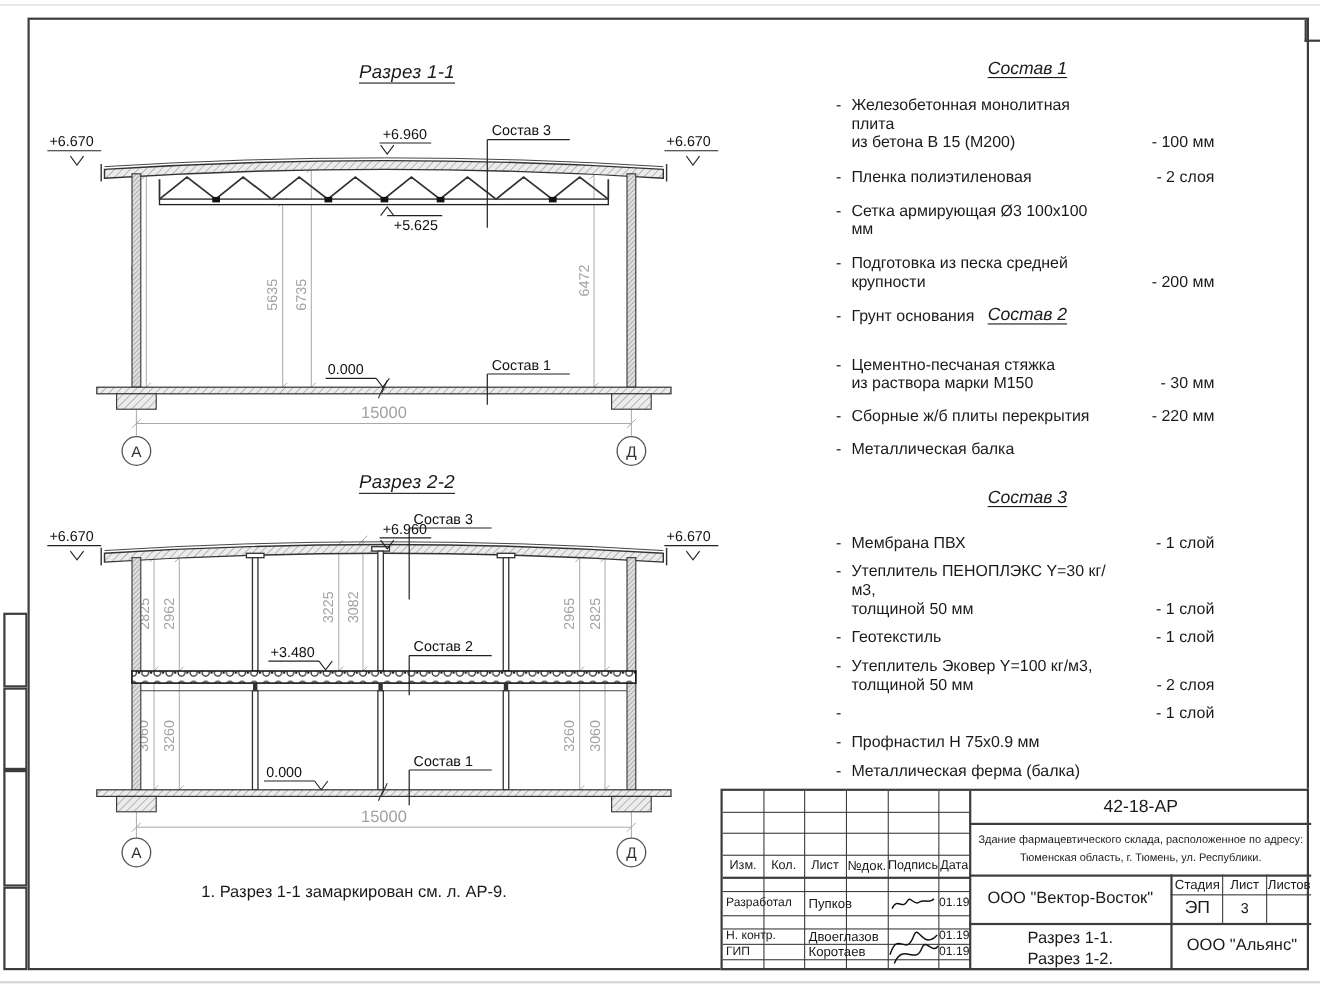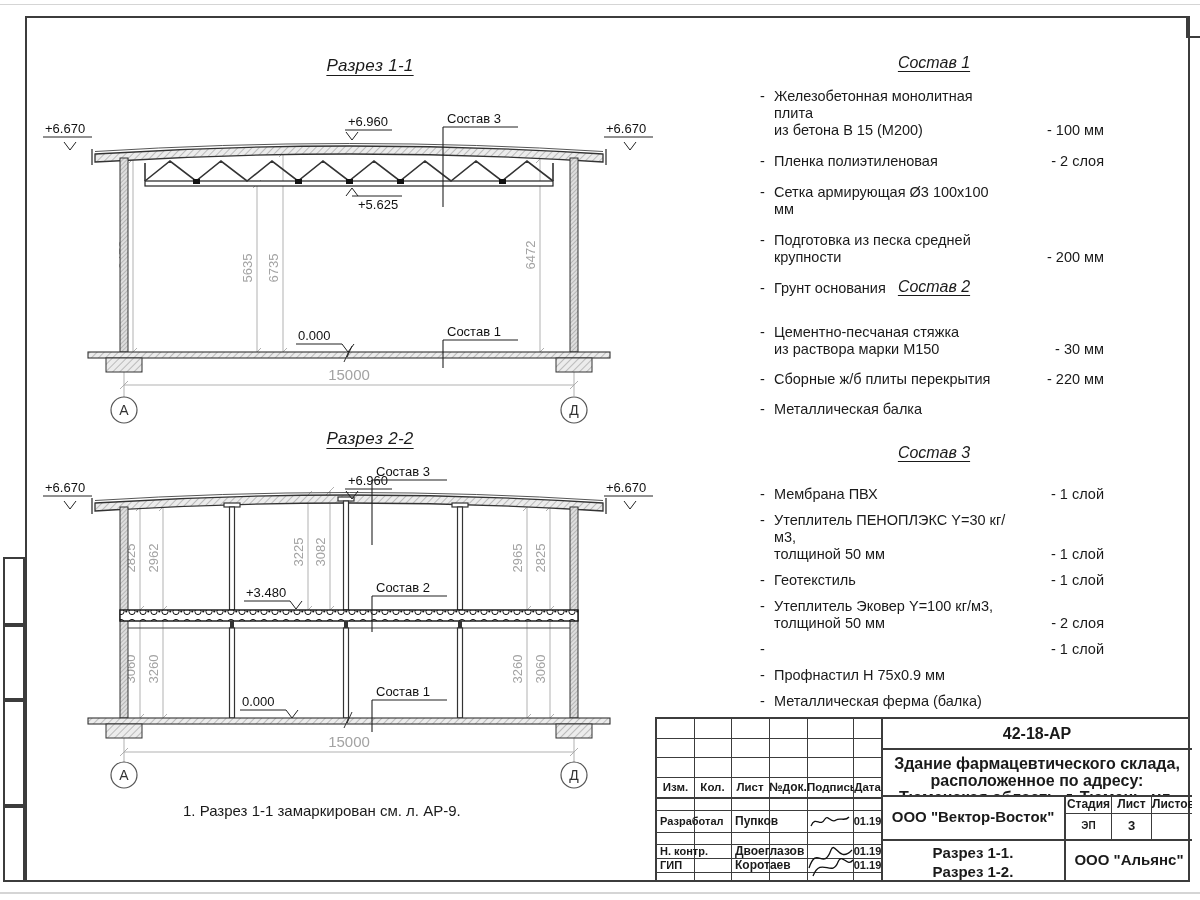--- a/index.html
+++ b/index.html
@@ -18,21 +18,21 @@
   .item { position: relative; padding-left: 14px; padding-right: 96px; font-size: 14.5px; line-height: 17px; min-height: 17px; }
   .item .dash { position: absolute; left: 0; top: 0; }
   .item .l2 { display: block; }
   .item .ival { position: absolute; right: 4px; bottom: 0; white-space: nowrap; }
   .comp1 .item { margin-bottom: 14px; }
   .comp2 .item { margin-bottom: 13px; }
   .comp3 .item { margin-bottom: 9px; }
   .notes { position: absolute; left: 183px; top: 800px; font-size: 15px; line-height: 22px; }
   .tb { position: absolute; left: 655px; top: 717px; width: 535px; height: 165px; border: 2px solid #3c3c3c; background: #fff; }
   .tb .v, .tb .h { position: absolute; background: #3c3c3c; }
-  .tb .cell { position: absolute; overflow: hidden; white-space: nowrap; font-weight: bold; }
+  .tb .cell { position: absolute; overflow: hidden; white-space: nowrap; }
   .c { text-align: center; }
   .sig { position: absolute; }
 </style>
 </head>
 <body>
 
 <div class="page">
 
   <div class="edge" style="left:0;top:4px;width:1200px;height:1px"></div>
   <div class="edge" style="left:0;top:892px;width:1200px;height:2px"></div>
@@ -384,29 +384,29 @@
 
     <svg class="sig" style="left:151px;top:93px" width="44" height="20" viewBox="0 0 44 20">
       <path d="M3,14 C8,3 12,16 17,7 C20,2 23,12 28,8 C32,5 37,10 41,5" fill="none" stroke="#111" stroke-width="1.3"></path>
     </svg>
     <svg class="sig" style="left:147px;top:119px" width="52" height="42" viewBox="0 0 52 42">
       <path d="M5,30 C13,6 19,34 27,12 C31,2 35,26 48,12" fill="none" stroke="#111" stroke-width="1.3"></path>
       <path d="M9,38 C17,18 28,40 34,24 C38,14 43,30 49,22" fill="none" stroke="#111" stroke-width="1.3"></path>
     </svg>
 
     <div class="cell c" style="left:225px;top:2px;width:310px;height:26px;line-height:26px;font-size:16px">42-18-АР</div>
-    <div class="cell c" style="left:226px;top:36px;width:308px;height:40px;font-size:16px;line-height:17px;white-space:normal">
+    <div class="cell c" style="left:226px;top:36px;width:308px;height:40px;font-size:10px;line-height:17px;white-space:normal">
       <span style="display:block">Здание фармацевтического склада, расположенное по адресу:</span>
       <span style="display:block">Тюменская область, г. Тюмень, ул. Республики.</span>
     </div>
     <div class="cell c" style="left:225px;top:76px;width:182px;height:44px;line-height:44px;font-size:15px">ООО "Вектор-Восток"</div>
     <div class="cell c" style="left:409px;top:76px;width:45px;height:18px;line-height:18px;font-size:12px">Стадия</div>
     <div class="cell c" style="left:455px;top:76px;width:39px;height:18px;line-height:18px;font-size:12px">Лист</div>
     <div class="cell c" style="left:495px;top:76px;width:40px;height:18px;line-height:18px;font-size:12px">Листов</div>
-    <div class="cell c" style="left:409px;top:94px;width:45px;height:19px;line-height:26px;font-size:10px">ЭП</div>
+    <div class="cell c" style="left:409px;top:94px;width:45px;height:19px;line-height:26px;font-size:16px">ЭП</div>
     <div class="cell c" style="left:455px;top:94px;width:39px;height:26px;line-height:26px;font-size:13px">3</div>
     <div class="cell c" style="left:495px;top:94px;width:40px;height:26px;line-height:26px;font-size:13px"></div>
     <div class="cell c" style="left:225px;top:122px;width:182px;height:40px;font-size:15px;line-height:19px;padding-top:2px;white-space:normal">
       <span style="display:block">Разрез 1-1.</span>
       <span style="display:block">Разрез 1-2.</span>
     </div>
     <div class="cell c" style="left:409px;top:120px;width:126px;height:41px;line-height:41px;font-size:15px">ООО "Альянс"</div>
   </div>
 
 </div>

